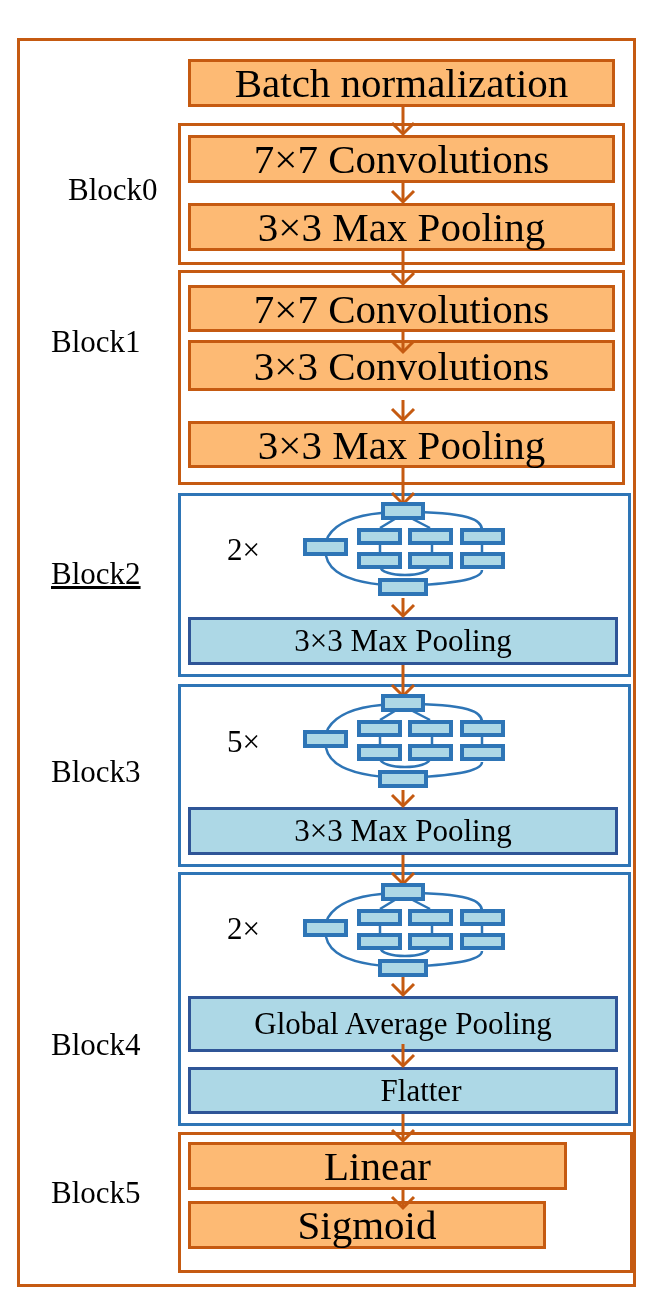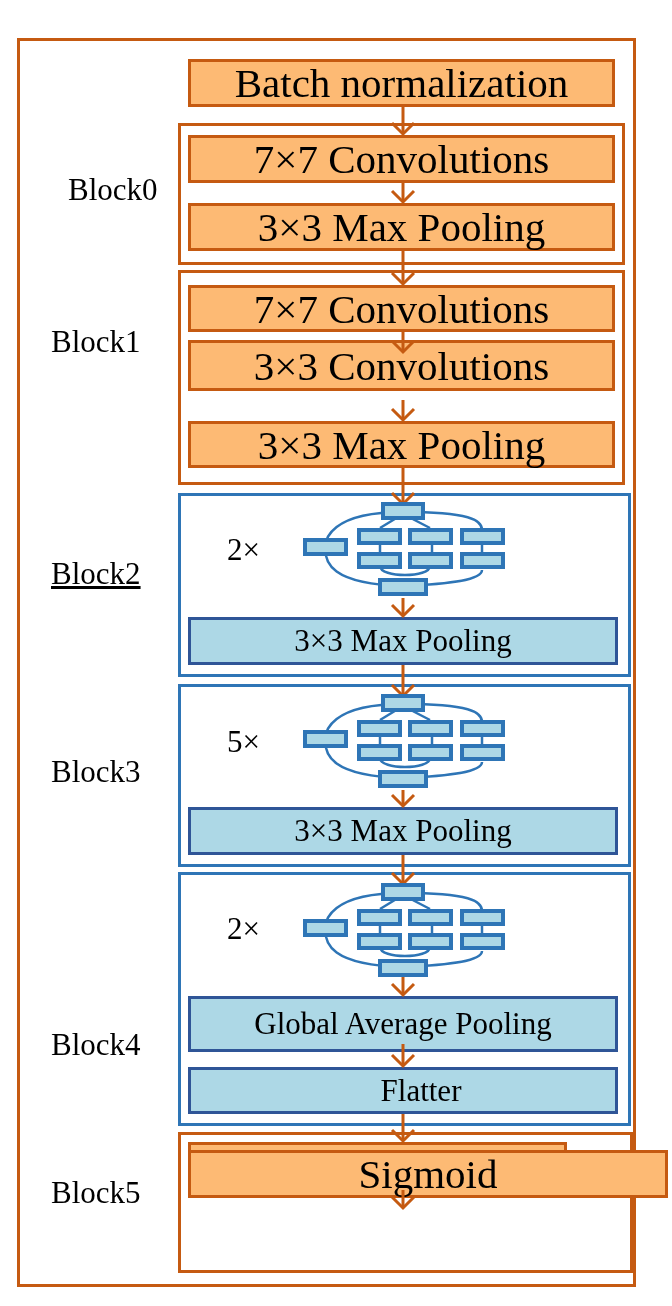--- a/index.html
+++ b/index.html
@@ -45,21 +45,21 @@
 
 <div class="abs frame-b" style="left:178px;top:872px;width:453px;height:254px;"></div>
 <div class="abs blabel" style="left:51px;top:983px;margin-top:44px;">Block4</div>
 <div class="abs rep" style="left:227px;top:911px;">2×</div>
 <div class="abs box-b" style="left:188px;top:996px;width:430px;height:56px;">Global Average Pooling</div>
 <div class="abs box-b" style="left:188px;top:1067px;width:430px;height:47px;padding-left:36px;">Flatter</div>
 
 <div class="abs frame-o" style="left:178px;top:1132px;width:455px;height:141px;"></div>
 <div class="abs blabel" style="left:51px;top:1175px;">Block5</div>
 <div class="abs box-o" style="left:188px;top:1142px;width:379px;height:48px;">Linear</div>
-<div class="abs box-o" style="left:188px;top:1150px;width:480px;height:48px;">Sigmoid</div>
+<div class="abs box-o" style="left:188px;top:1201px;width:358px;height:48px;">Sigmoid</div>
 
 <svg class="ov" width="672" height="1306">
   <g id="arrows">
       <g>
         <line x1="403" y1="107" x2="403" y2="134" stroke="#C55A11" stroke-width="3"></line>
         <polyline points="392,123 403,134 414,123" fill="none" stroke="#C55A11" stroke-width="3"></polyline>
       </g>
       <g>
         <line x1="403" y1="183" x2="403" y2="202" stroke="#C55A11" stroke-width="3"></line>
         <polyline points="392,191 403,202 414,191" fill="none" stroke="#C55A11" stroke-width="3"></polyline>

